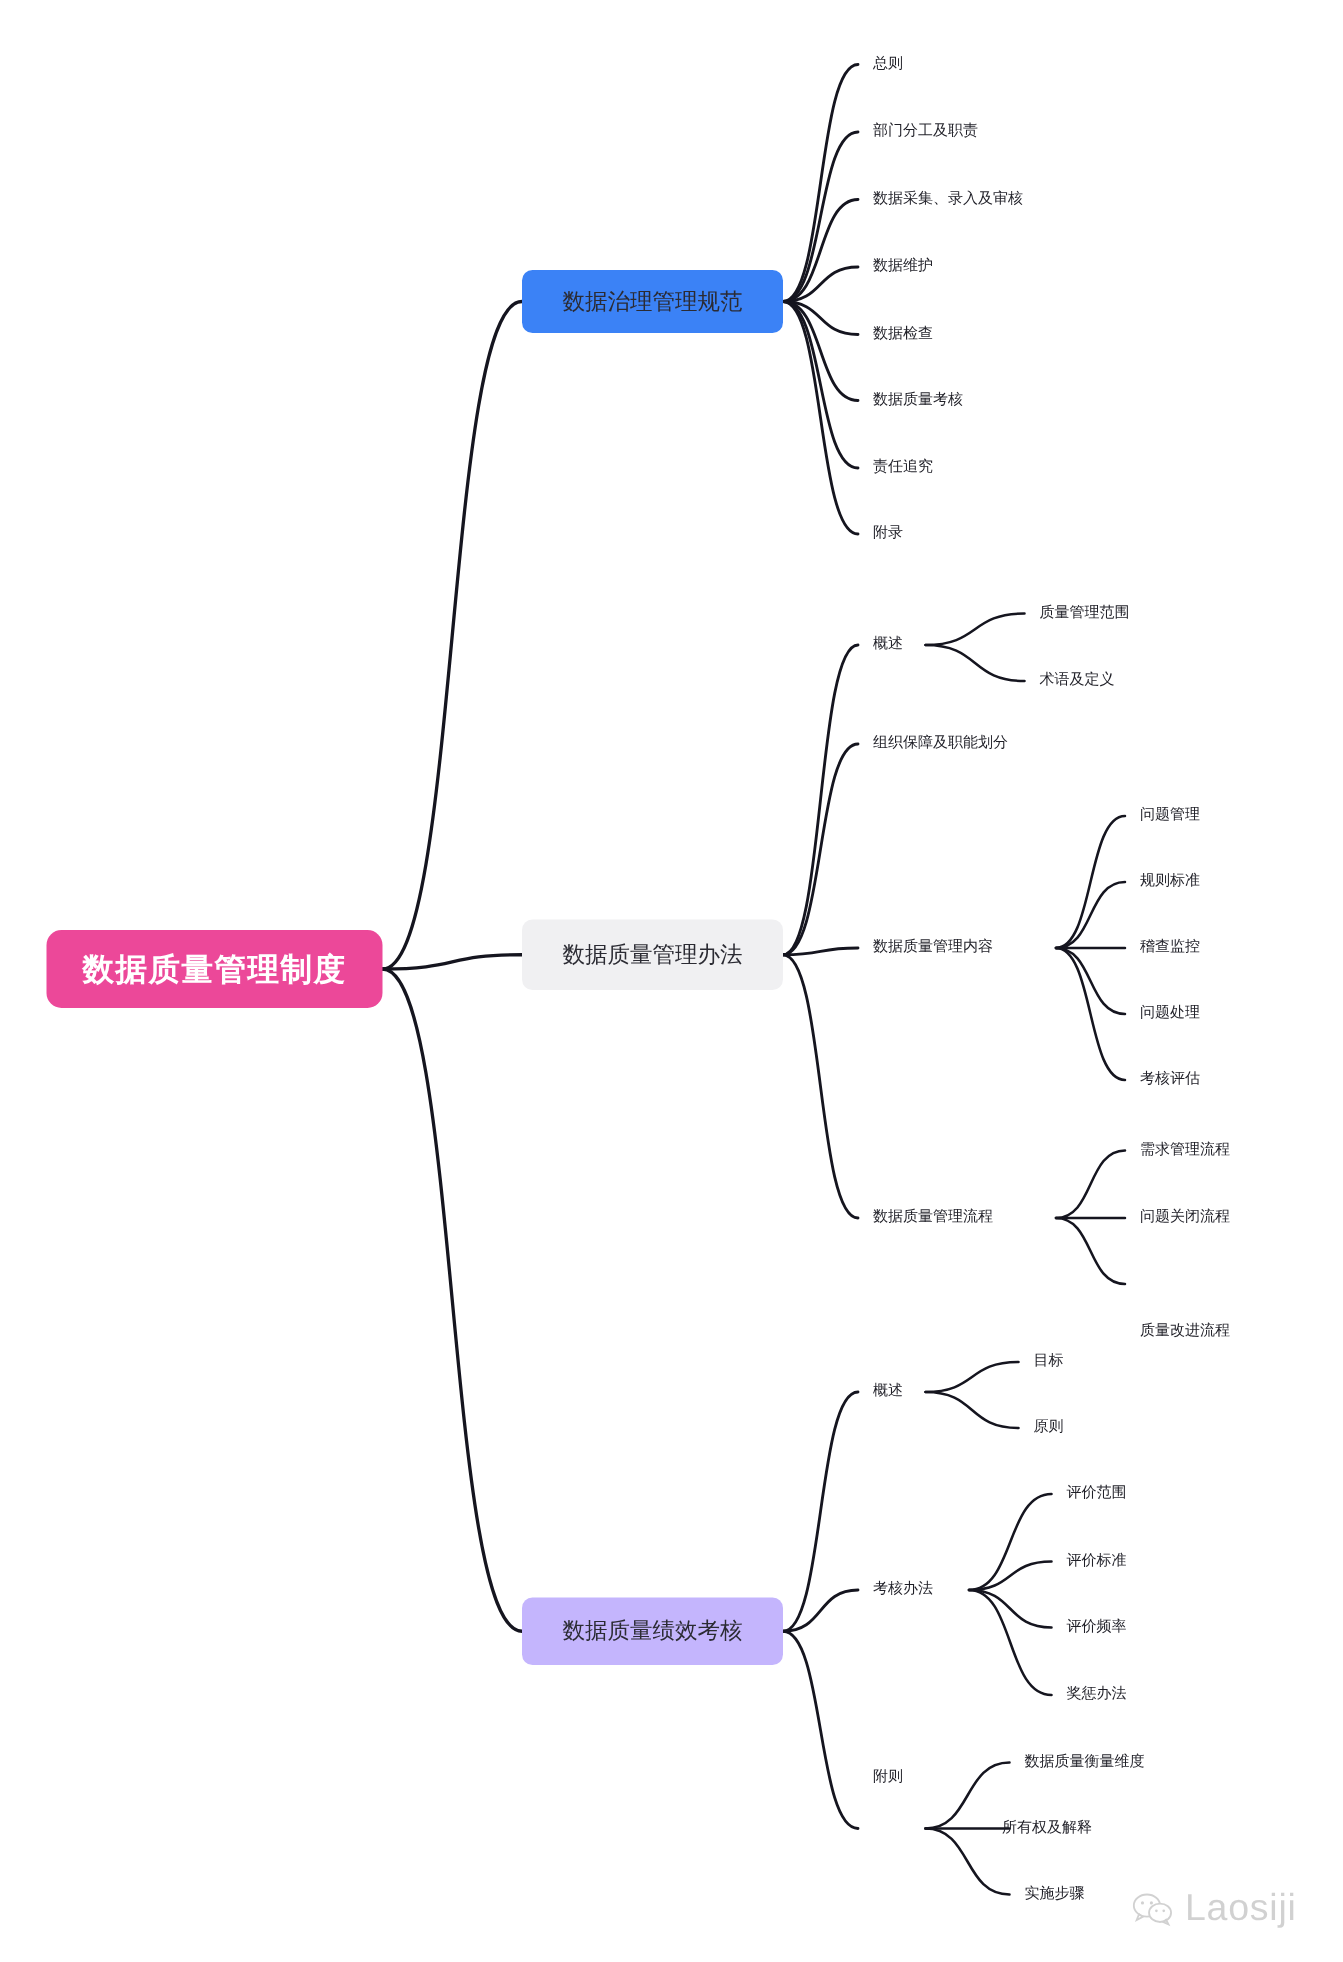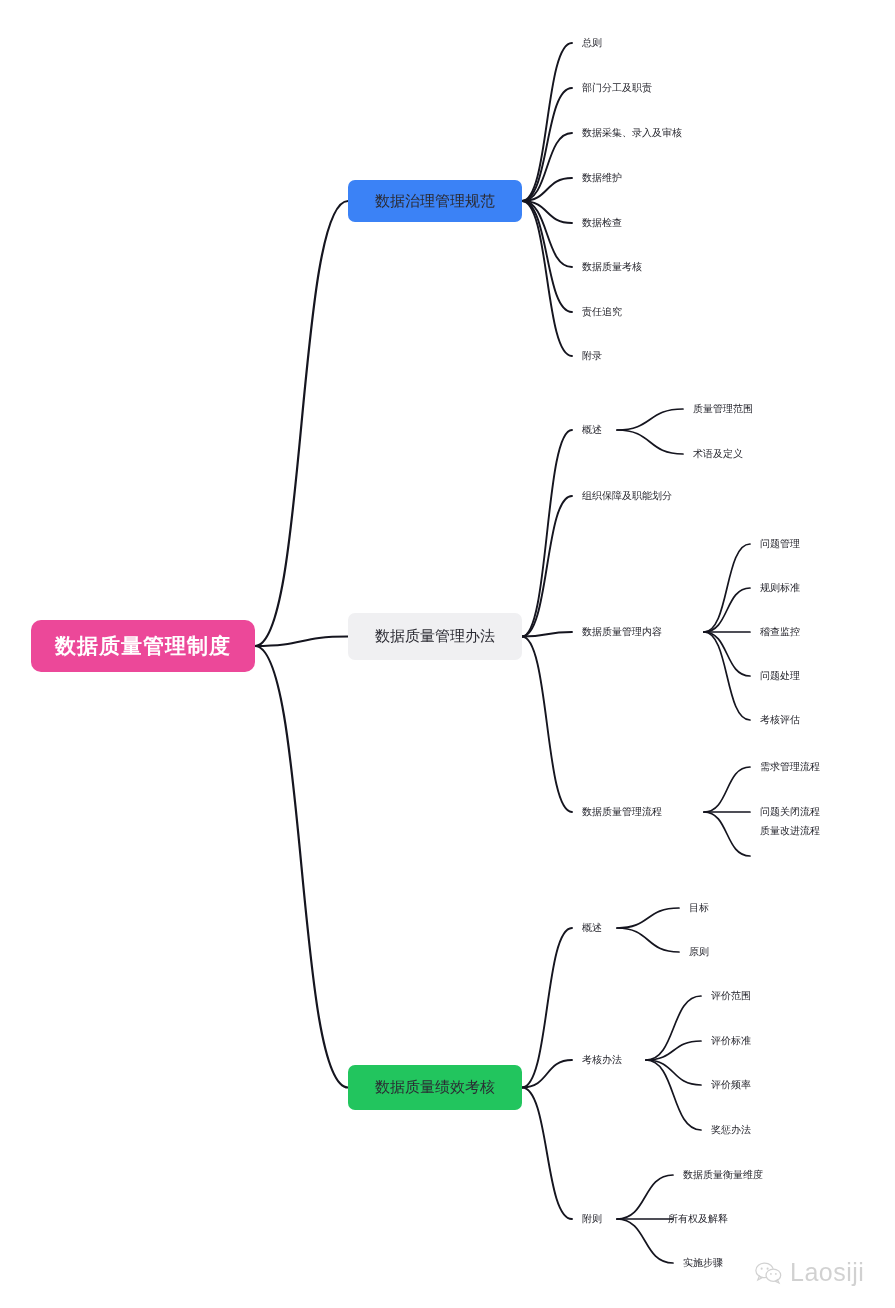--- a/index.html
+++ b/index.html
@@ -187,24 +187,24 @@
       </div>
       <div class="node node-leaf" style="left: 582px; top: 802px; height: 20px;">
         <span>数据质量管理流程</span>
       </div>
       <div class="node node-leaf" style="left: 760px; top: 757px; height: 20px;">
         <span>需求管理流程</span>
       </div>
       <div class="node node-leaf" style="left: 760px; top: 802px; height: 20px;">
         <span>问题关闭流程</span>
       </div>
-      <div class="node node-leaf" style="left: 760px; top: 821px; height: 20px;">
+      <div class="node node-leaf" style="left: 760px; top: 878px; height: 20px;">
         <span>质量改进流程</span>
       </div>
-      <div class="node node-branch" style="left: 348px; top: 1065px; width: 174px; height: 45px; background: #22c55e; color: rgb(43, 43, 51);">
+      <div class="node node-branch" style="left: 348px; top: 1065px; width: 174px; height: 45px; background: #c4b5fd; color: rgb(43, 43, 51);">
         <span>数据质量绩效考核</span>
       </div>
       <div class="node node-leaf" style="left: 582px; top: 918px; height: 20px;">
         <span>概述</span>
       </div>
       <div class="node node-leaf" style="left: 689px; top: 898px; height: 20px;">
         <span>目标</span>
       </div>
       <div class="node node-leaf" style="left: 689px; top: 942px; height: 20px;">
         <span>原则</span>
@@ -217,21 +217,21 @@
       </div>
       <div class="node node-leaf" style="left: 711px; top: 1031px; height: 20px;">
         <span>评价标准</span>
       </div>
       <div class="node node-leaf" style="left: 711px; top: 1075px; height: 20px;">
         <span>评价频率</span>
       </div>
       <div class="node node-leaf" style="left: 711px; top: 1120px; height: 20px;">
         <span>奖惩办法</span>
       </div>
-      <div class="node node-leaf" style="left: 582px; top: 1209px; height: 20px; justify-content: center;">
+      <div class="node node-leaf" style="left: 582px; top: 1175px; height: 20px; justify-content: center;">
         <span>附则</span>
       </div>
       <div class="node node-leaf" style="left: 683px; top: 1165px; height: 20px;">
         <span>数据质量衡量维度</span>
       </div>
       <div class="node node-leaf" style="left: 668px; top: 1209px; height: 20px; justify-content: center;">
         <span>所有权及解释</span>
       </div>
       <div class="node node-leaf" style="left: 683px; top: 1253px; height: 20px;">
         <span>实施步骤</span>

